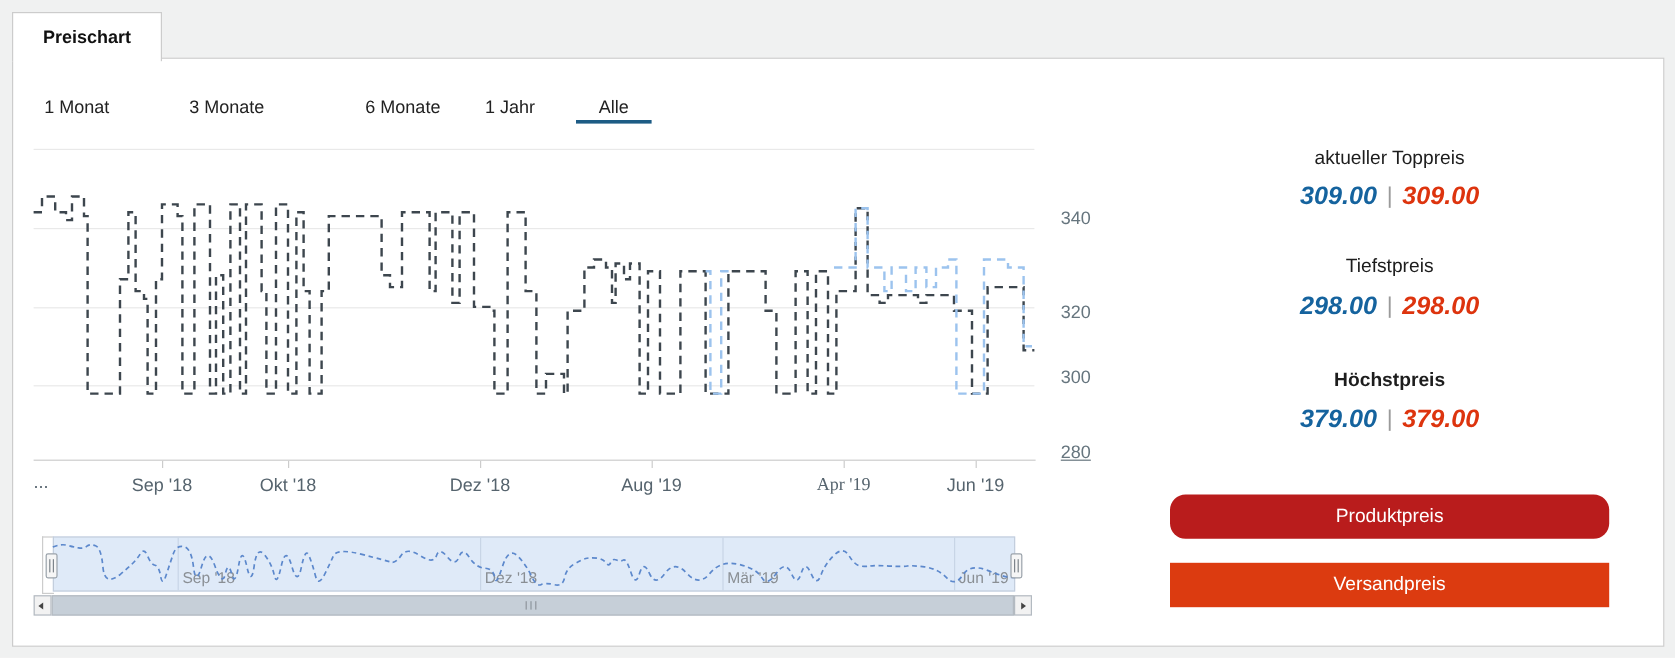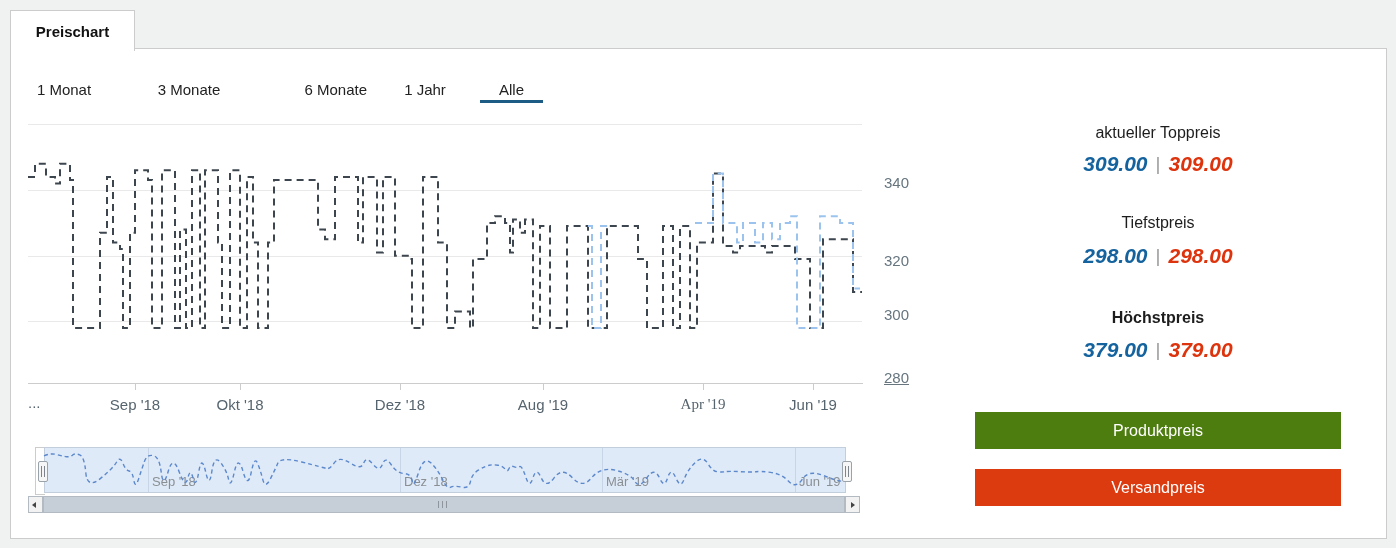--- a/index.html
+++ b/index.html
@@ -133,16 +133,16 @@
     <span class="p-orange">298.00</span>
   </div>
 
   <div class="abs stat-label" style="top:309px;font-weight:bold;">Höchstpreis</div>
   <div class="abs stat-prices" style="top:338px;">
     <span class="p-blue">379.00</span>
     <span class="p-sep">|</span>
     <span class="p-orange">379.00</span>
   </div>
 
-  <div class="abs legend-btn" style="top: 412px; background: #4d7c0f;">Produktpreis</div>
+  <div class="abs legend-btn" style="top: 412px; background: #b91c1c; border-radius: 13px;">Produktpreis</div>
   <div class="abs legend-btn" style="top: 469px; background: rgb(220, 59, 16);">Versandpreis</div>
 
 </div>
 
 </body></html>

